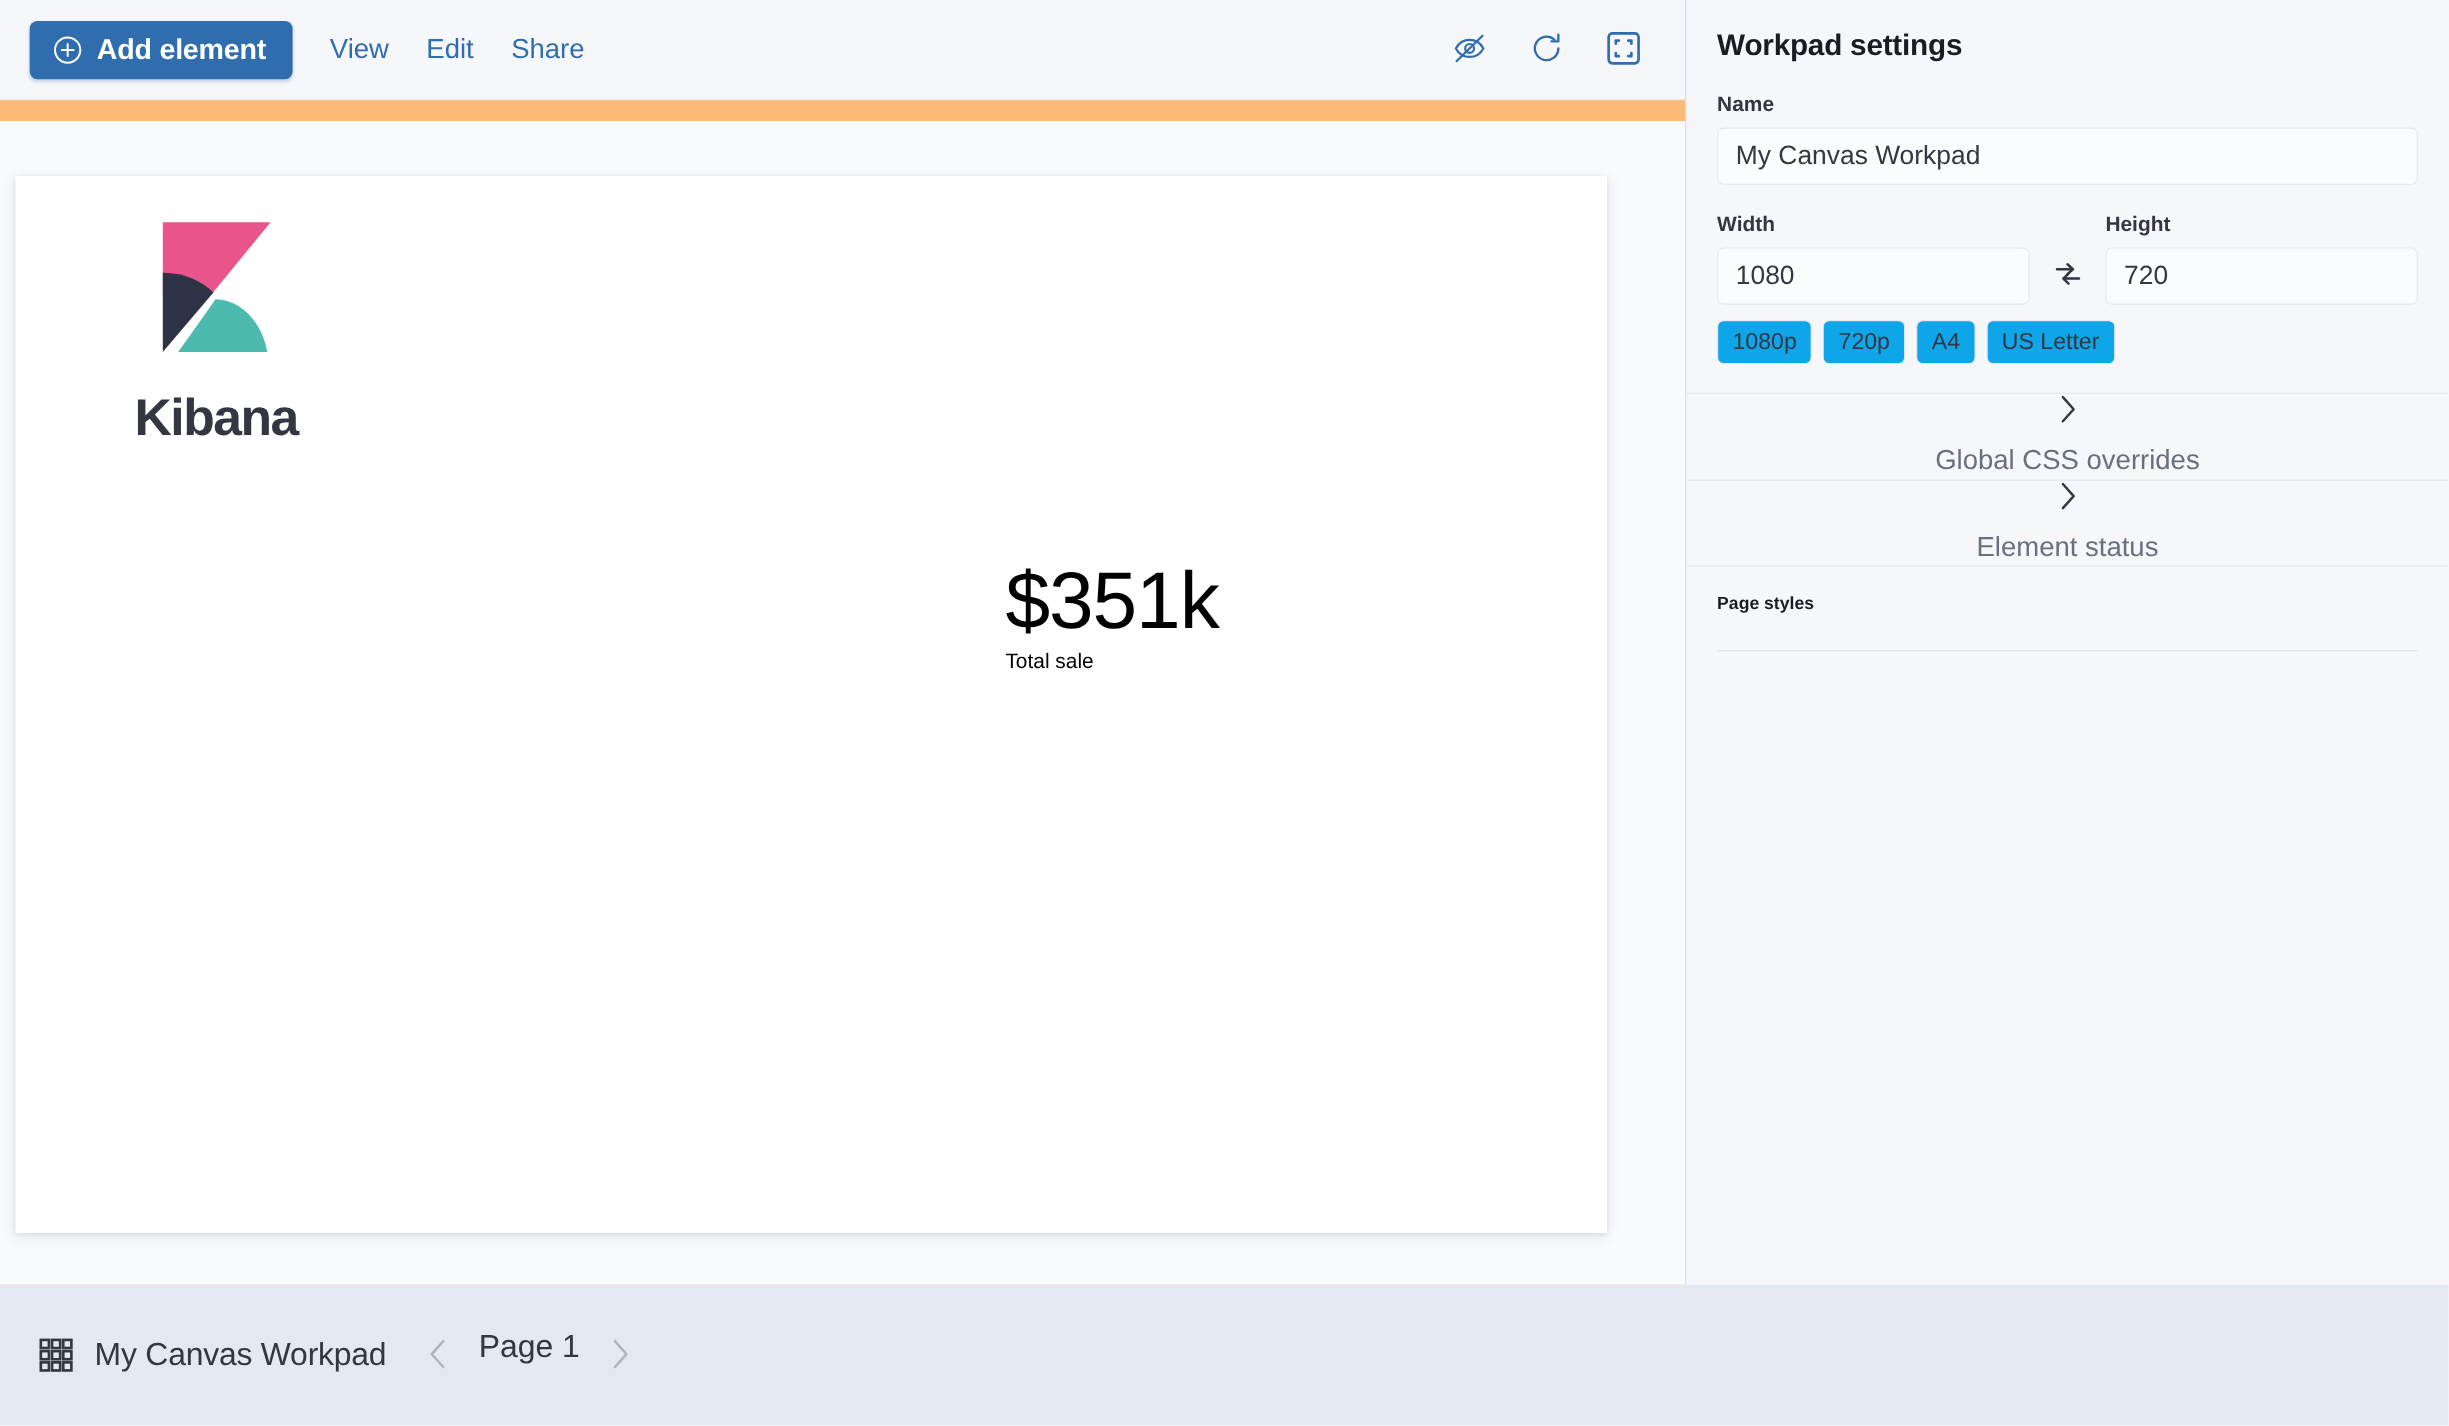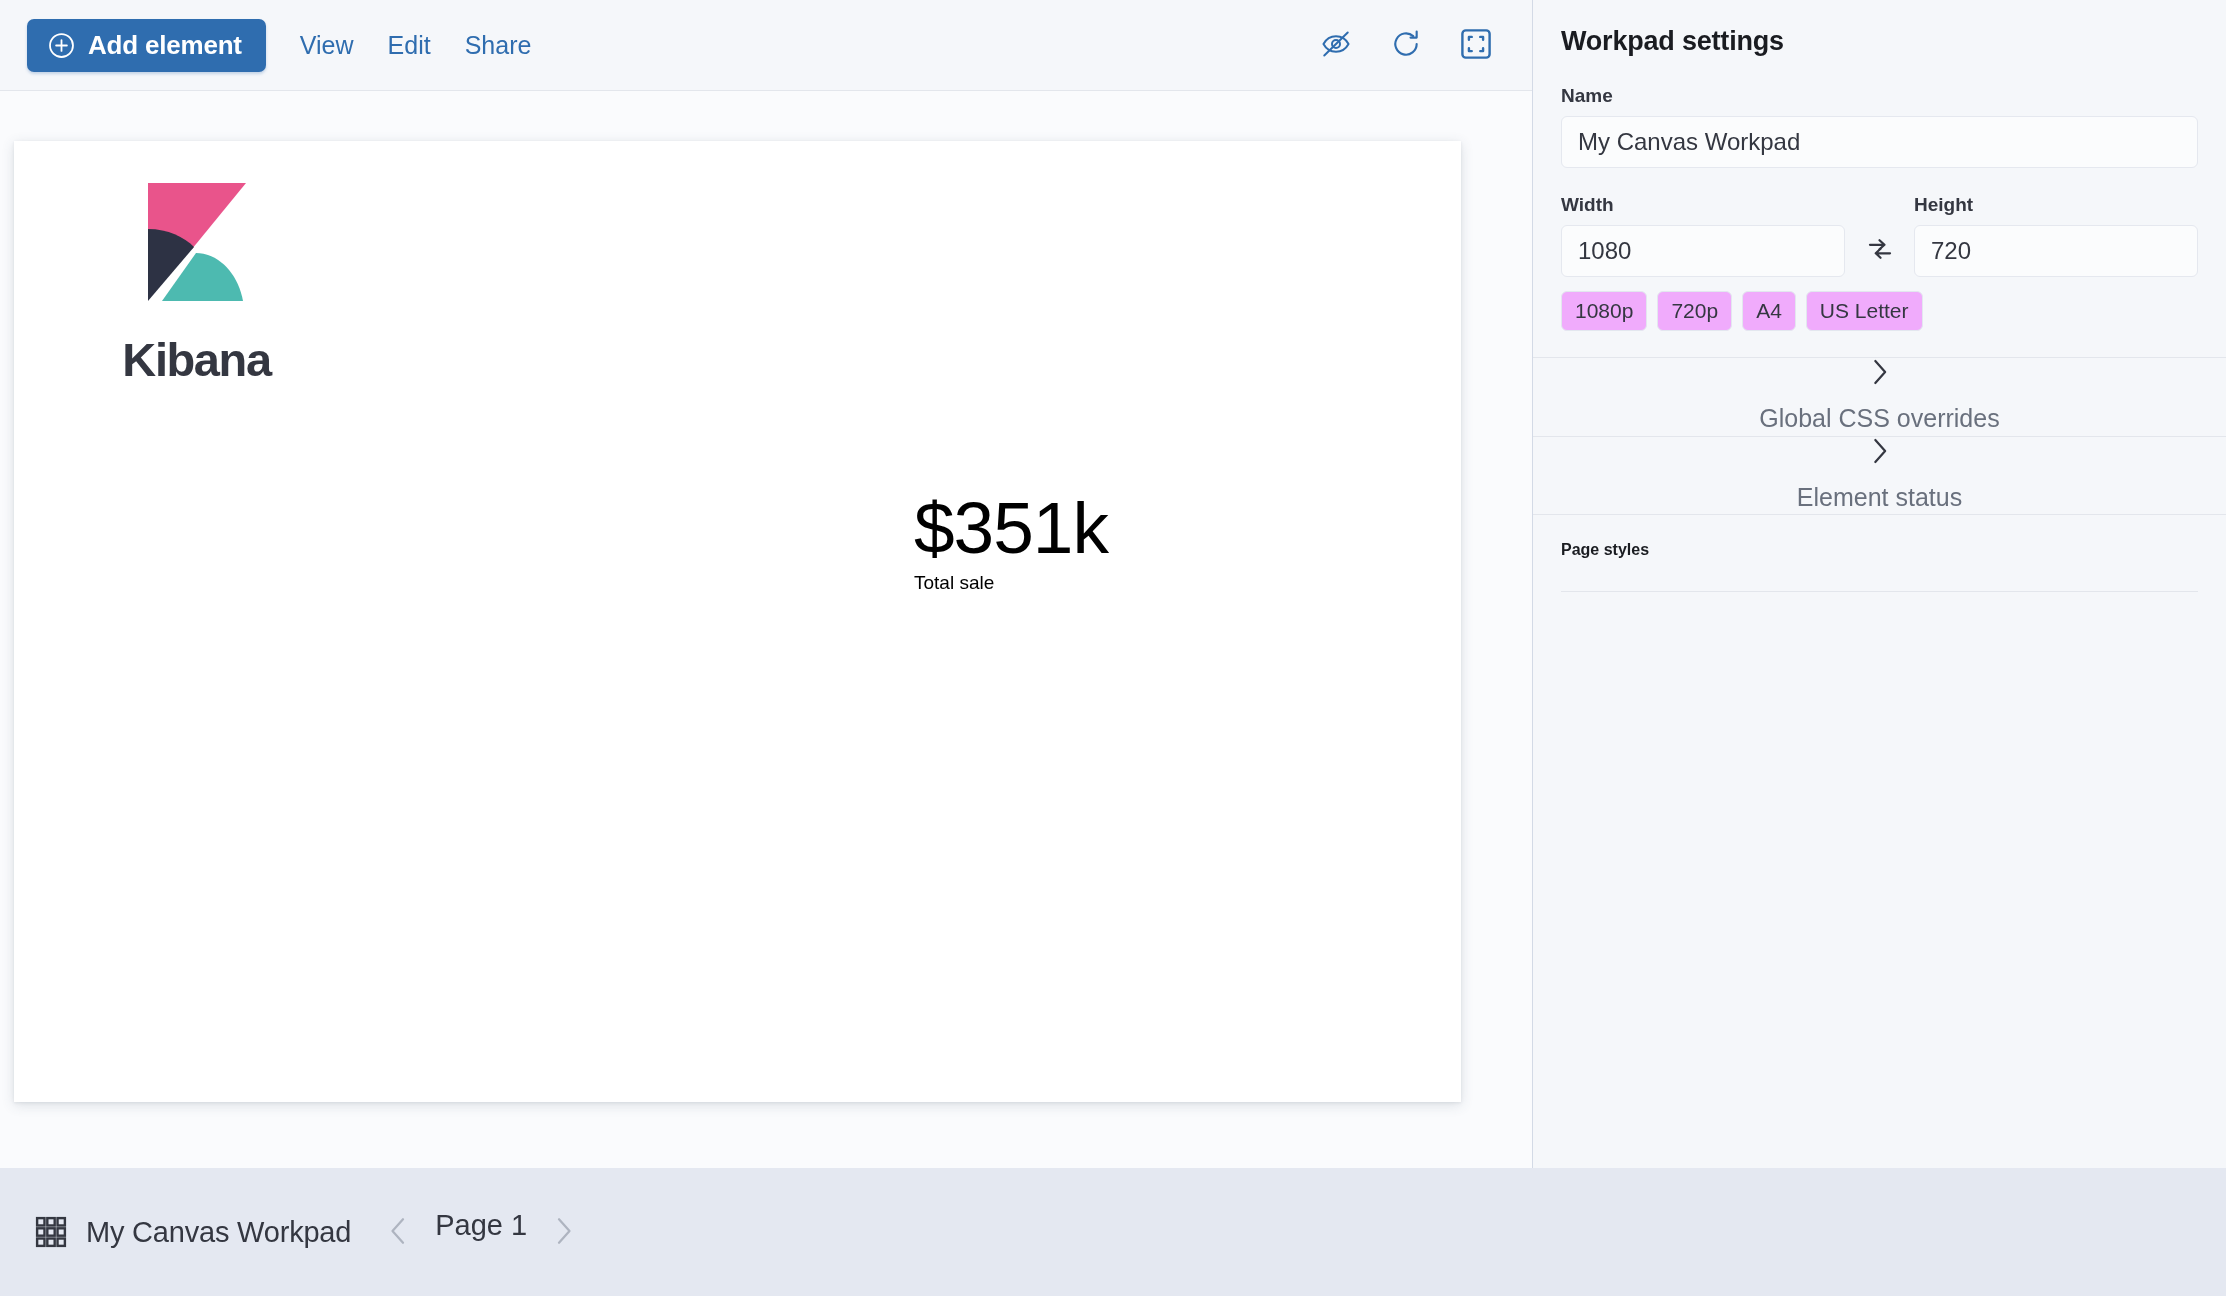--- a/index.html
+++ b/index.html
@@ -28,23 +28,24 @@
     height: 1168px;
     display: flex;
     flex-direction: row;
     overflow: hidden;
   }
 
   .left-region {
     position: relative;
     width: 1532px;
     height: 1168px;
-    background: #22c55e;
+    background: #fdba74;
     display: flex;
     flex-direction: column;
+    gap: 19px;
   }
 
   
   .toolbar {
     position: relative;
     height: 91px;
     background: #F5F7FA;
     border-bottom: 1px solid #E3E6EC;
     display: flex;
     align-items: center;
@@ -229,21 +230,21 @@
   }
 
   .preset-row {
     display: flex;
     gap: 10px;
     margin-top: 14px;
   }
   .preset-btn {
     height: 40px;
     padding: 0 13px;
-    background: #f0abfc;
+    background: #0ea5e9;
     border: 1px solid #E3E7EF;
     border-radius: 6px;
     font-size: 21px;
     color: #343741;
     cursor: pointer;
     font-family: "Liberation Sans", sans-serif;
     white-space: nowrap;
     display: inline-flex;
     align-items: center;
   }

